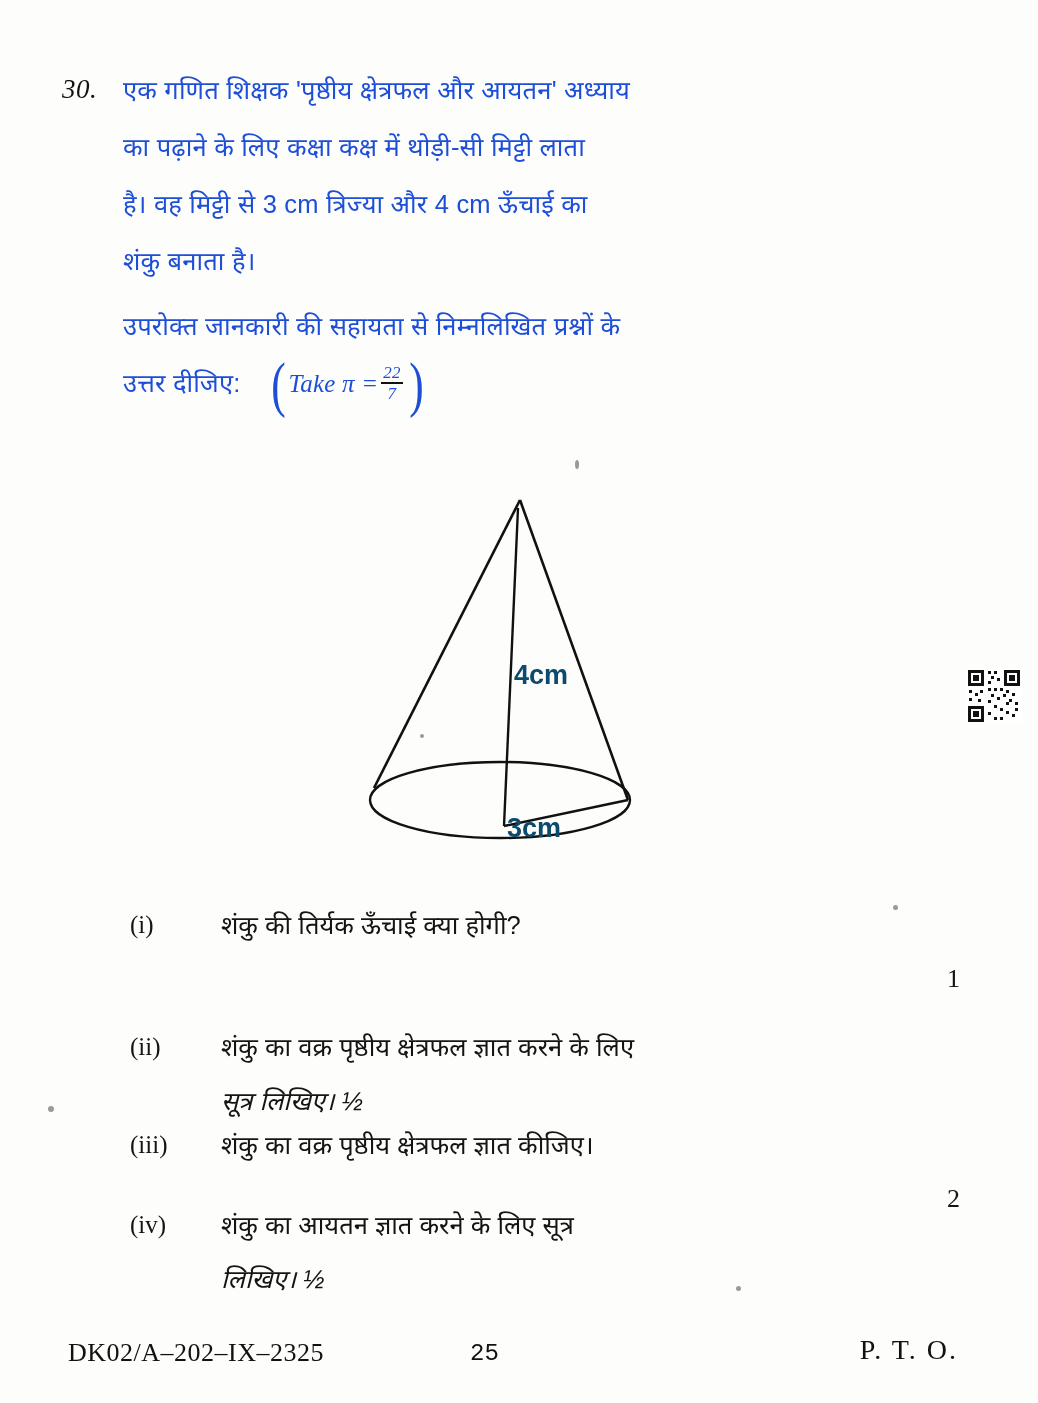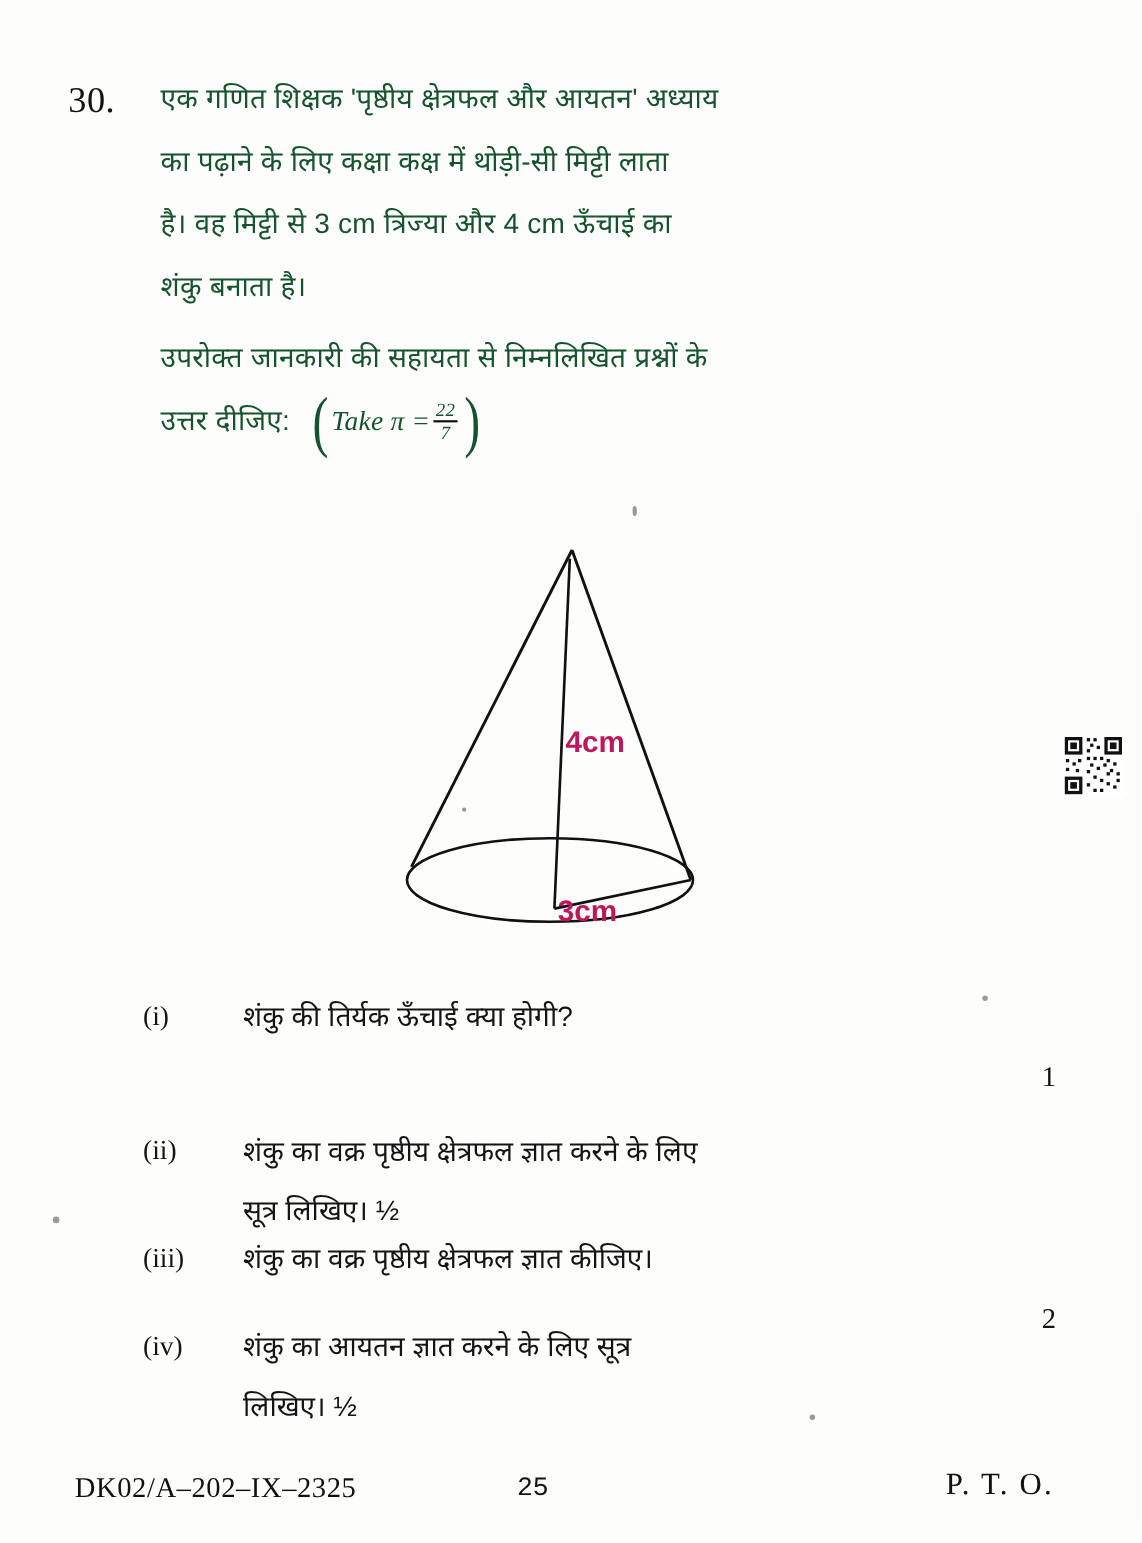--- a/index.html
+++ b/index.html
@@ -19,46 +19,47 @@
     position: absolute;
     inset: 0;
     background: #fdfdfb;
   }
 
   
   .q-number {
     position: absolute;
     left: 62px;
     top: 74px;
-    font-size: 33px;
+    font-size: 27px;
     font-family: "Liberation Serif", serif;
     letter-spacing: 0.5px;
+    font-style: italic;
   }
   .q-body {
     position: absolute;
-    left: 146px;
+    left: 123px;
     top: 62px;
     width: 800px;
     font-family: "Liberation Sans", sans-serif;
     font-size: 25.5px;
     line-height: 57px;
-    color: #14532d;
+    color: #1d4ed8;
     letter-spacing: 0.2px;
   }
   .q-body .line {
     white-space: nowrap;
   }
   .q-body .para2 {
     margin-top: 8px;
   }
 
   .take-row {
     display: flex;
     align-items: center;
-    gap: 7px;
+    gap: 17px;
     white-space: nowrap;
   }
   .take-wrap {
     display: inline-flex;
     align-items: center;
     margin-left: 10px;
     font-family: "Liberation Serif", serif;
     font-style: italic;
     font-size: 25px;
   }
@@ -94,21 +95,21 @@
     left: 352px;
     top: 478px;
     width: 310px;
     height: 395px;
   }
   .fig-label {
     position: absolute;
     font-family: "Liberation Sans", sans-serif;
     font-weight: bold;
     font-size: 27px;
-    color: #be185d;
+    color: #0c4a6e;
   }
   .label-h { left: 162px; top: 182px; }
   .label-r { left: 155px; top: 335px; }
 
   
   .subq {
     position: absolute;
     left: 130px;
     width: 830px;
     font-family: "Liberation Sans", sans-serif;
@@ -134,20 +135,21 @@
     font-size: 26px;
   }
   .q1 { top: 898px; }
   .q2 { top: 1020px; }
   .q3 { top: 1118px; }
   .q4 { top: 1198px; }
   .spread {
     display: flex;
     justify-content: space-between;
     width: 780px;
+    font-style: italic;
   }
 
   
   .footer-left {
     position: absolute;
     left: 68px;
     top: 1338px;
     font-family: "Liberation Serif", serif;
     font-size: 26px;
     letter-spacing: 0.5px;

